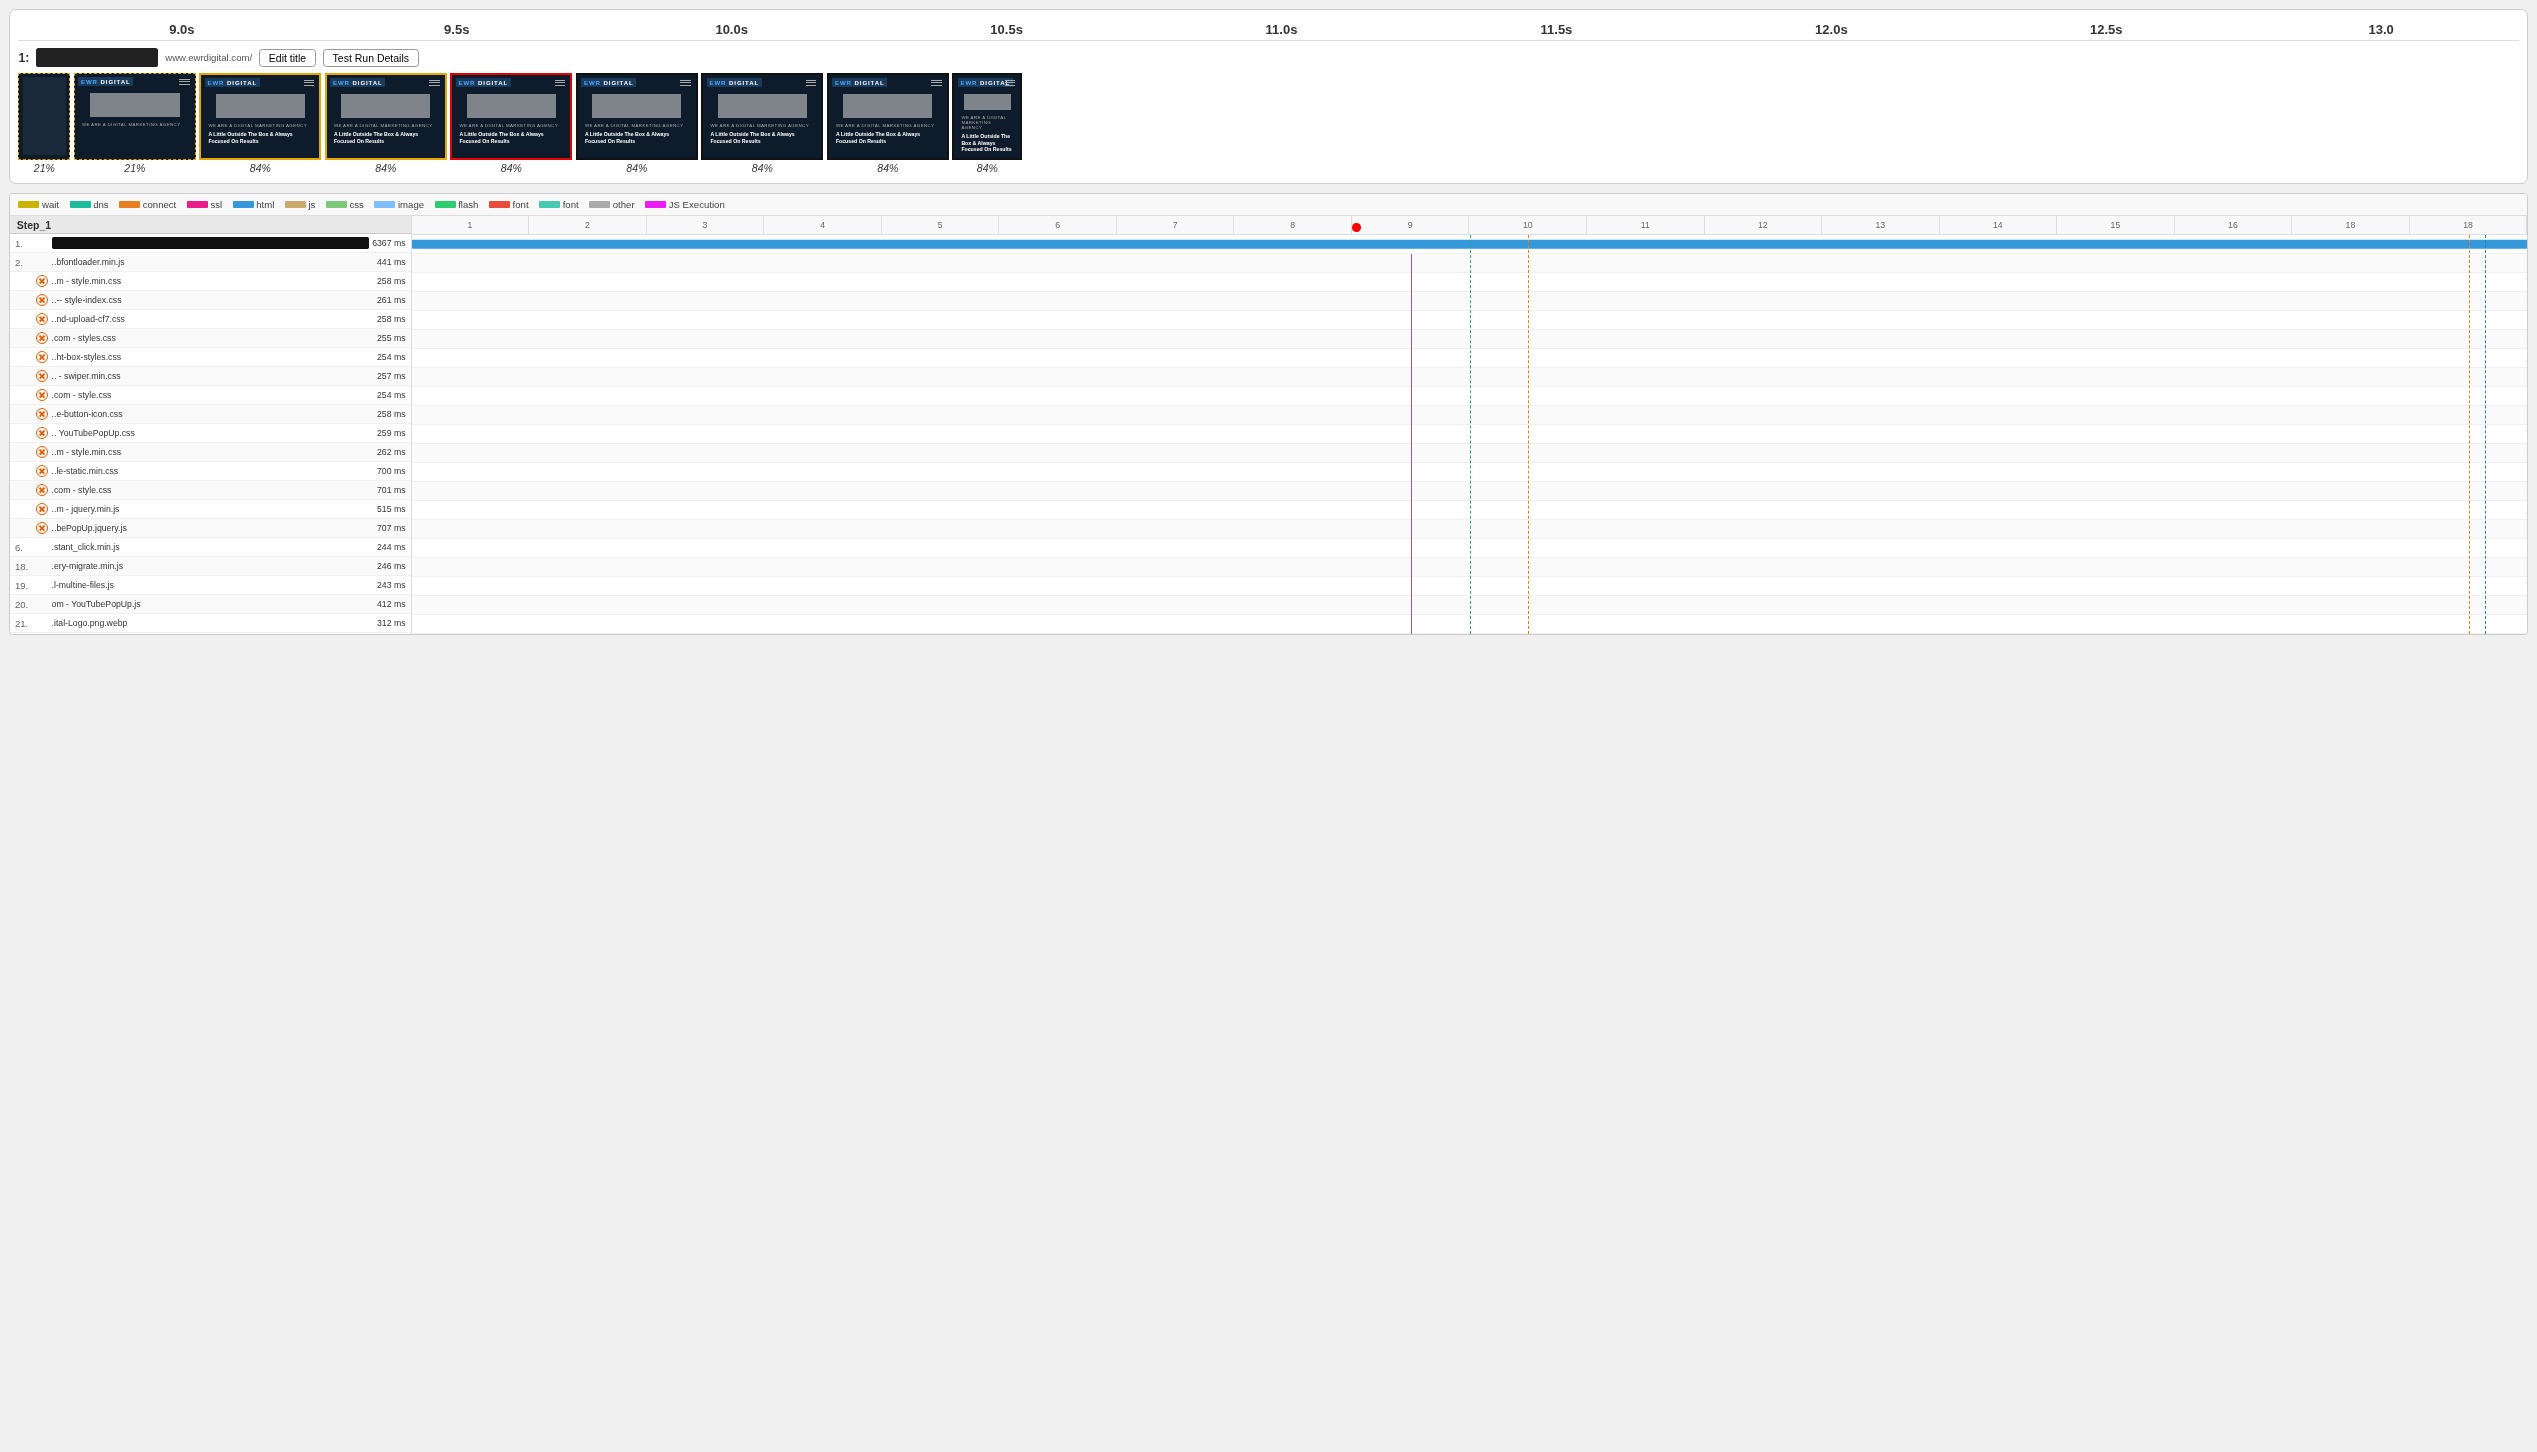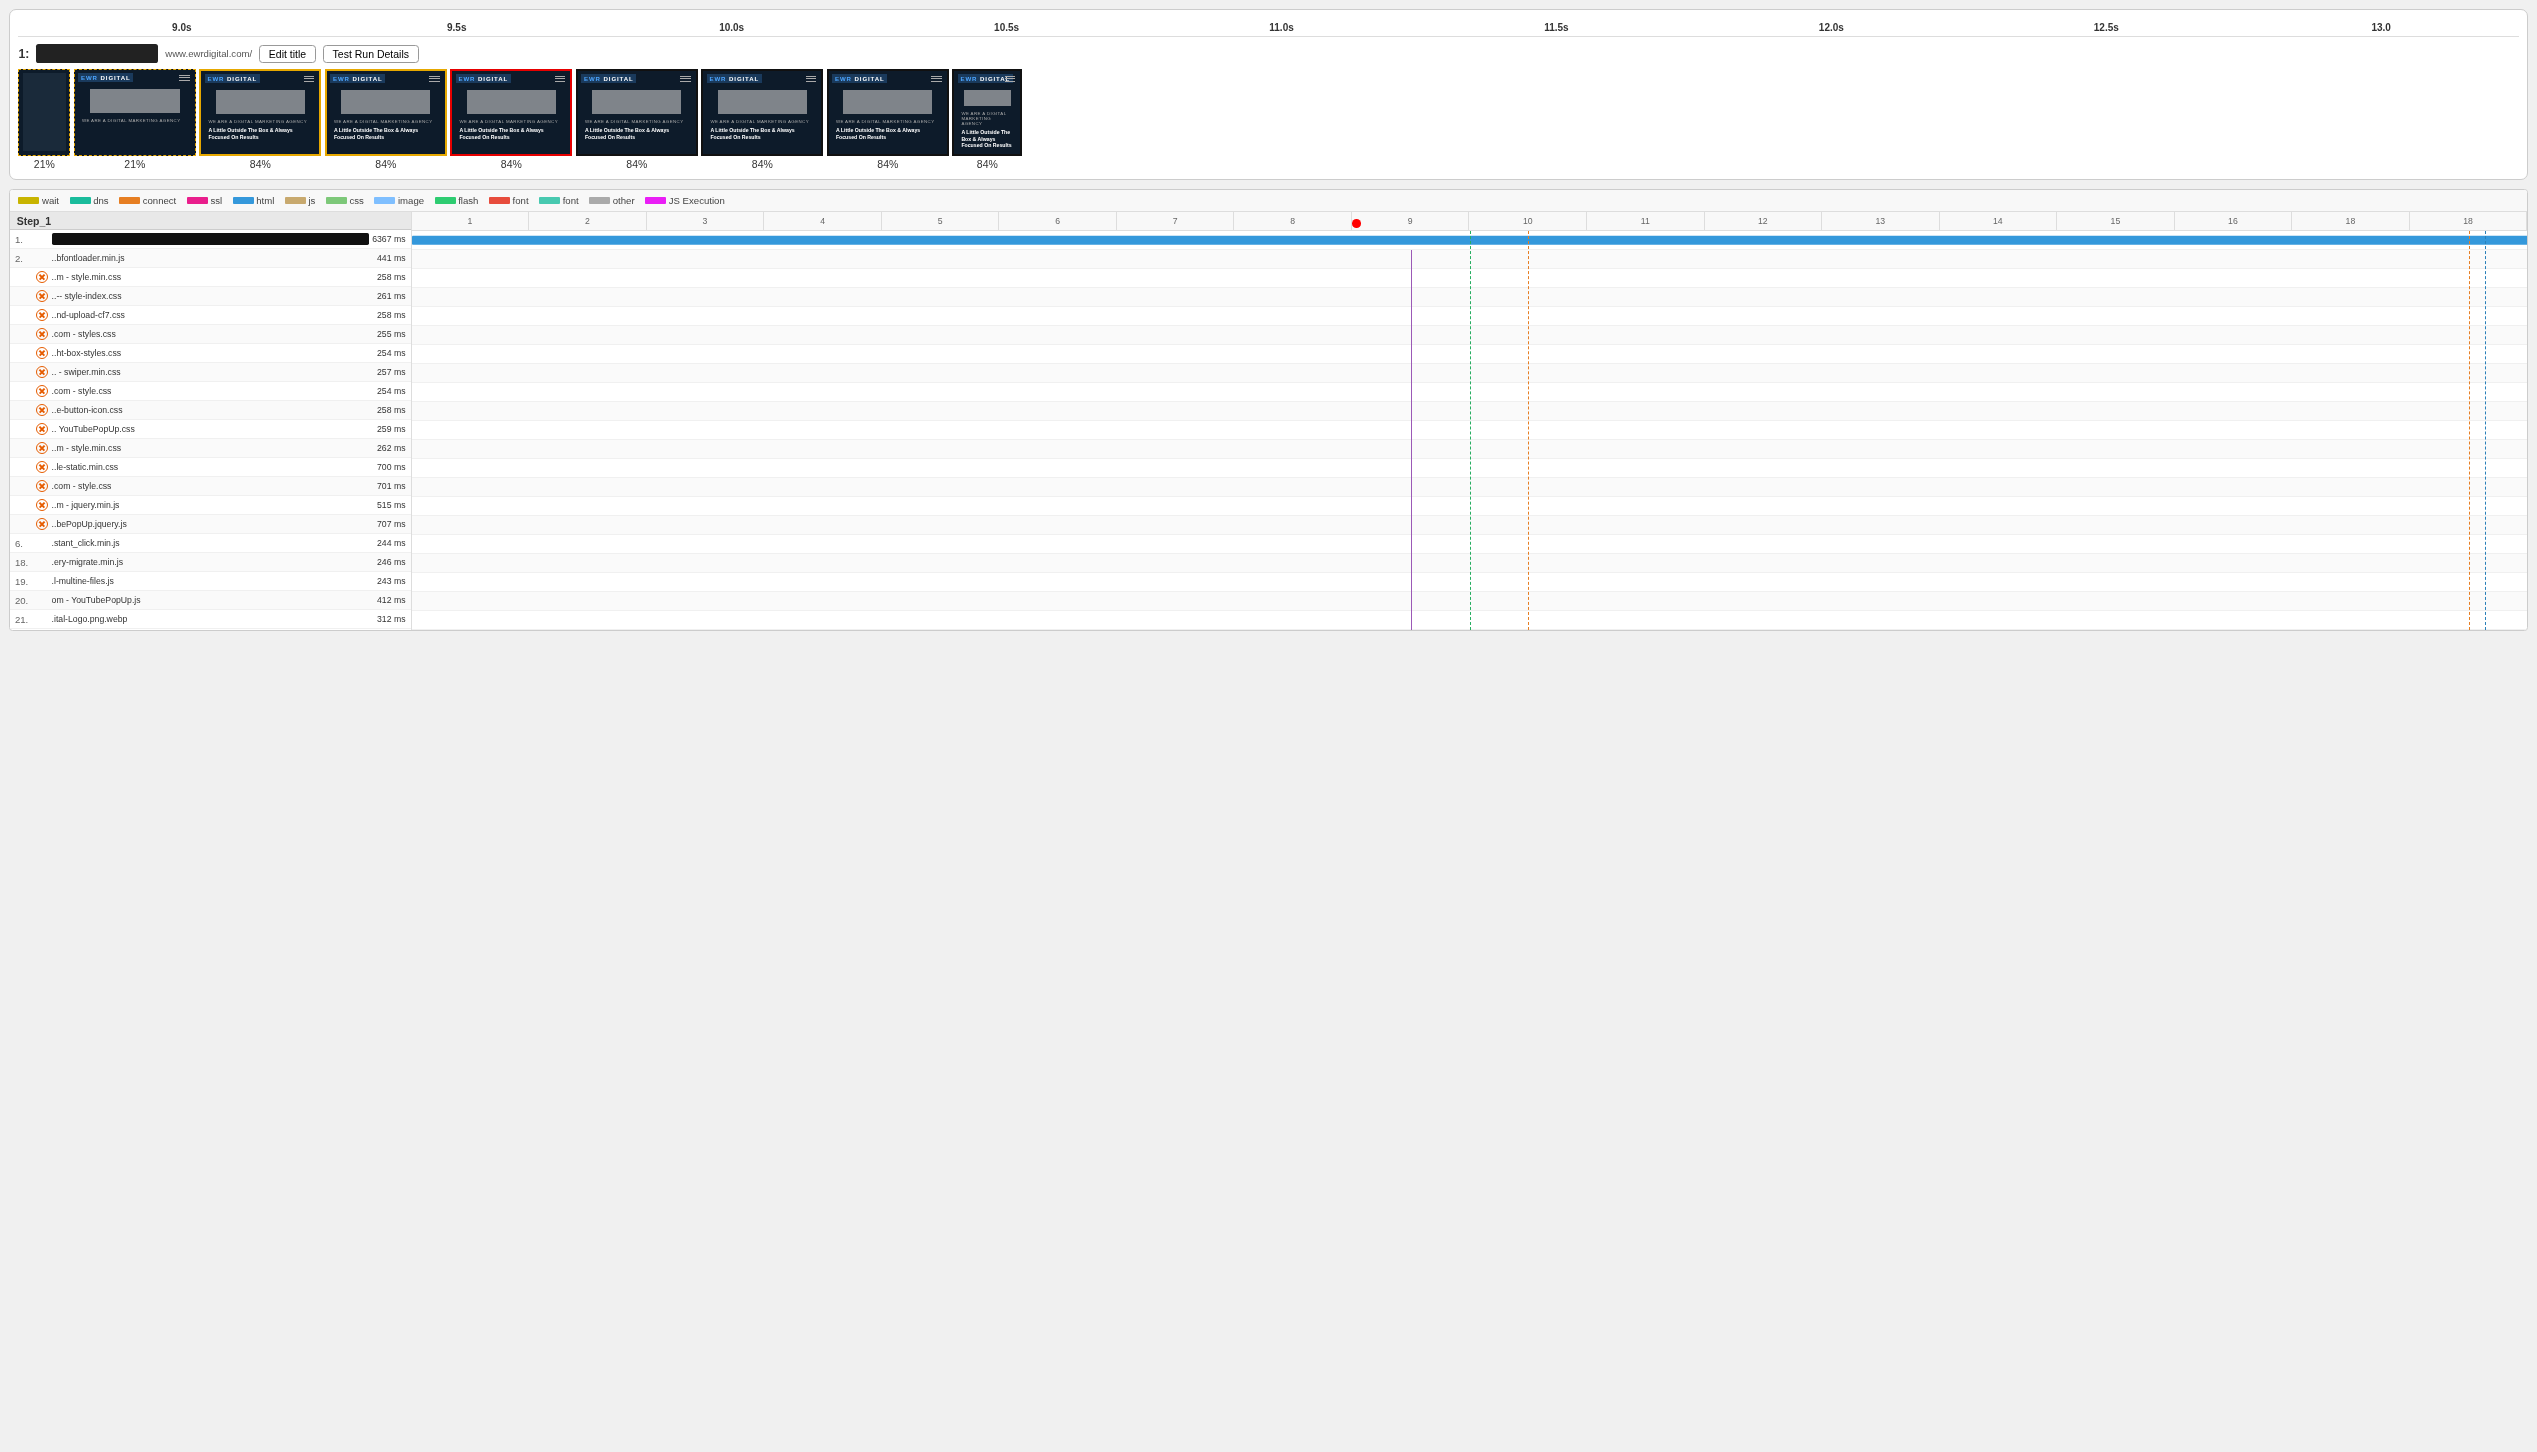--- a/index.html
+++ b/index.html
@@ -35,21 +35,21 @@
     }
 
     .ruler-ticks {
       display: flex;
       flex: 1;
     }
 
     .ruler-tick {
       flex: 1;
       text-align: center;
-      font-size: 10px;
+      font-size: 13px;
       font-weight: bold;
       color: #333;
     }
 
     .track-header {
       display: flex;
       align-items: center;
       gap: 7px;
       margin-bottom: 5.2px;
     }
@@ -192,20 +192,21 @@
       font-weight: bold;
       margin: 0.9px 3.5px;
       line-height: 1.3;
     }
 
     .frame-percent {
       font-size: 10.5px;
       color: #333;
       margin-top: 2.6px;
       text-align: center;
+      font-style: italic;
     }
 
     
     .waterfall-panel {
       background: #fff;
       margin: 0 8.7px 8.7px 8.7px;
       border: 0.9px solid #ccc;
       border-radius: 3.5px;
       overflow: hidden;
     }

